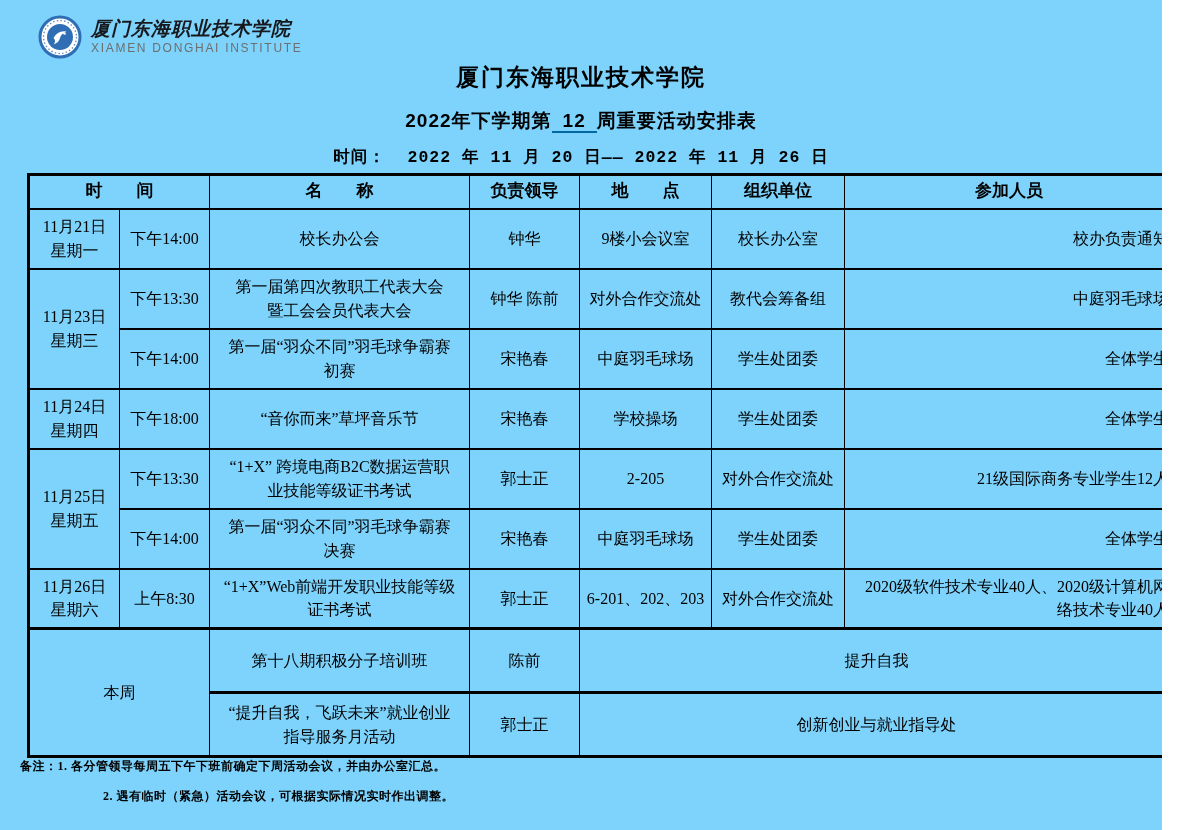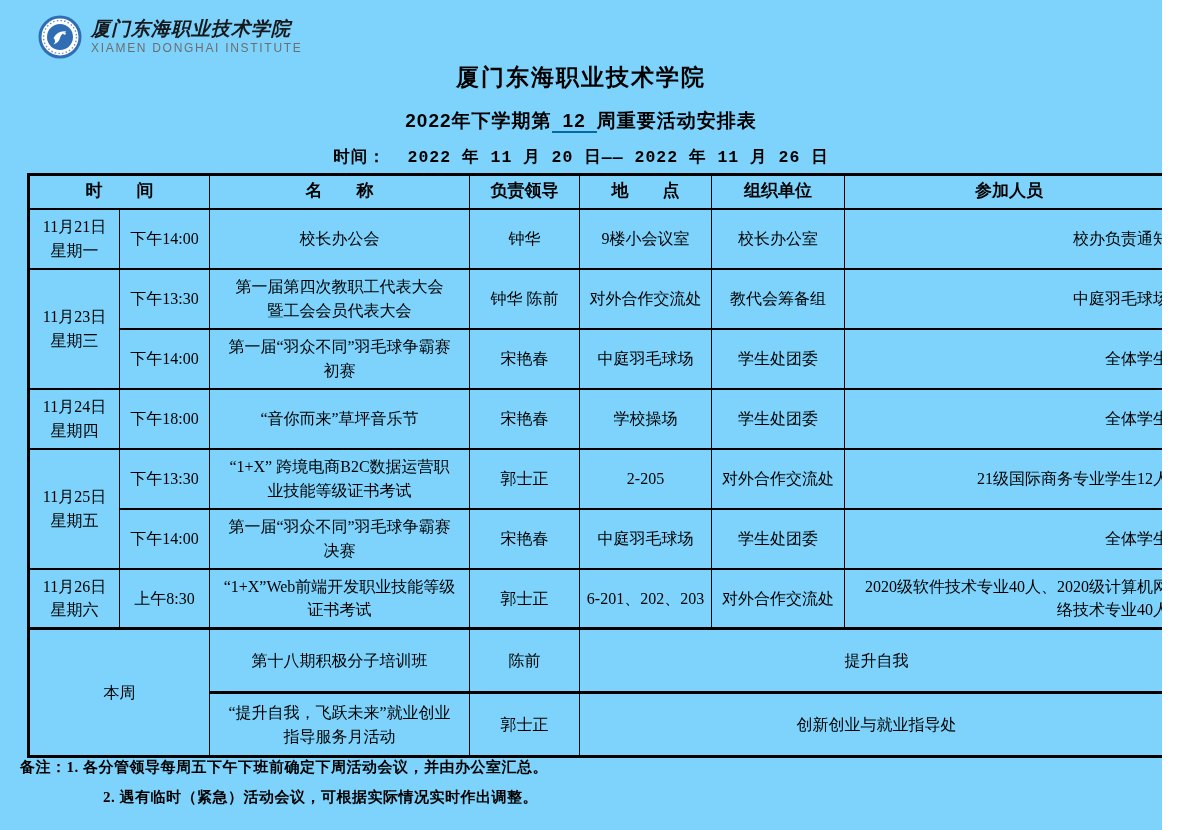--- a/index.html
+++ b/index.html
@@ -56,21 +56,21 @@
   }
   .sched tr.hdr  { height:34px; }
   .sched tr.row  { height:60px; }
   .sched tr.tall { height:64px; }
   .sched tr.heavy > td { border-top-width:3px; }
   .sched td.part { text-align:right; padding-left:6px; }
   .pre { white-space:pre-line; }
 
   
   .note {
-    position:absolute; font-size:15px; font-weight:bold; letter-spacing:0.5px;
+    position:absolute; font-size:12px; font-weight:bold; letter-spacing:0.5px;
     font-family:"Liberation Serif","DejaVu Serif",serif;
   }
   .note1 { left:20px; top:758px; }
   .note2 { left:74px; top:788px;margin-left:29px; }
 </style>
 </head>
 <body>
 
 <div class="page">
 

